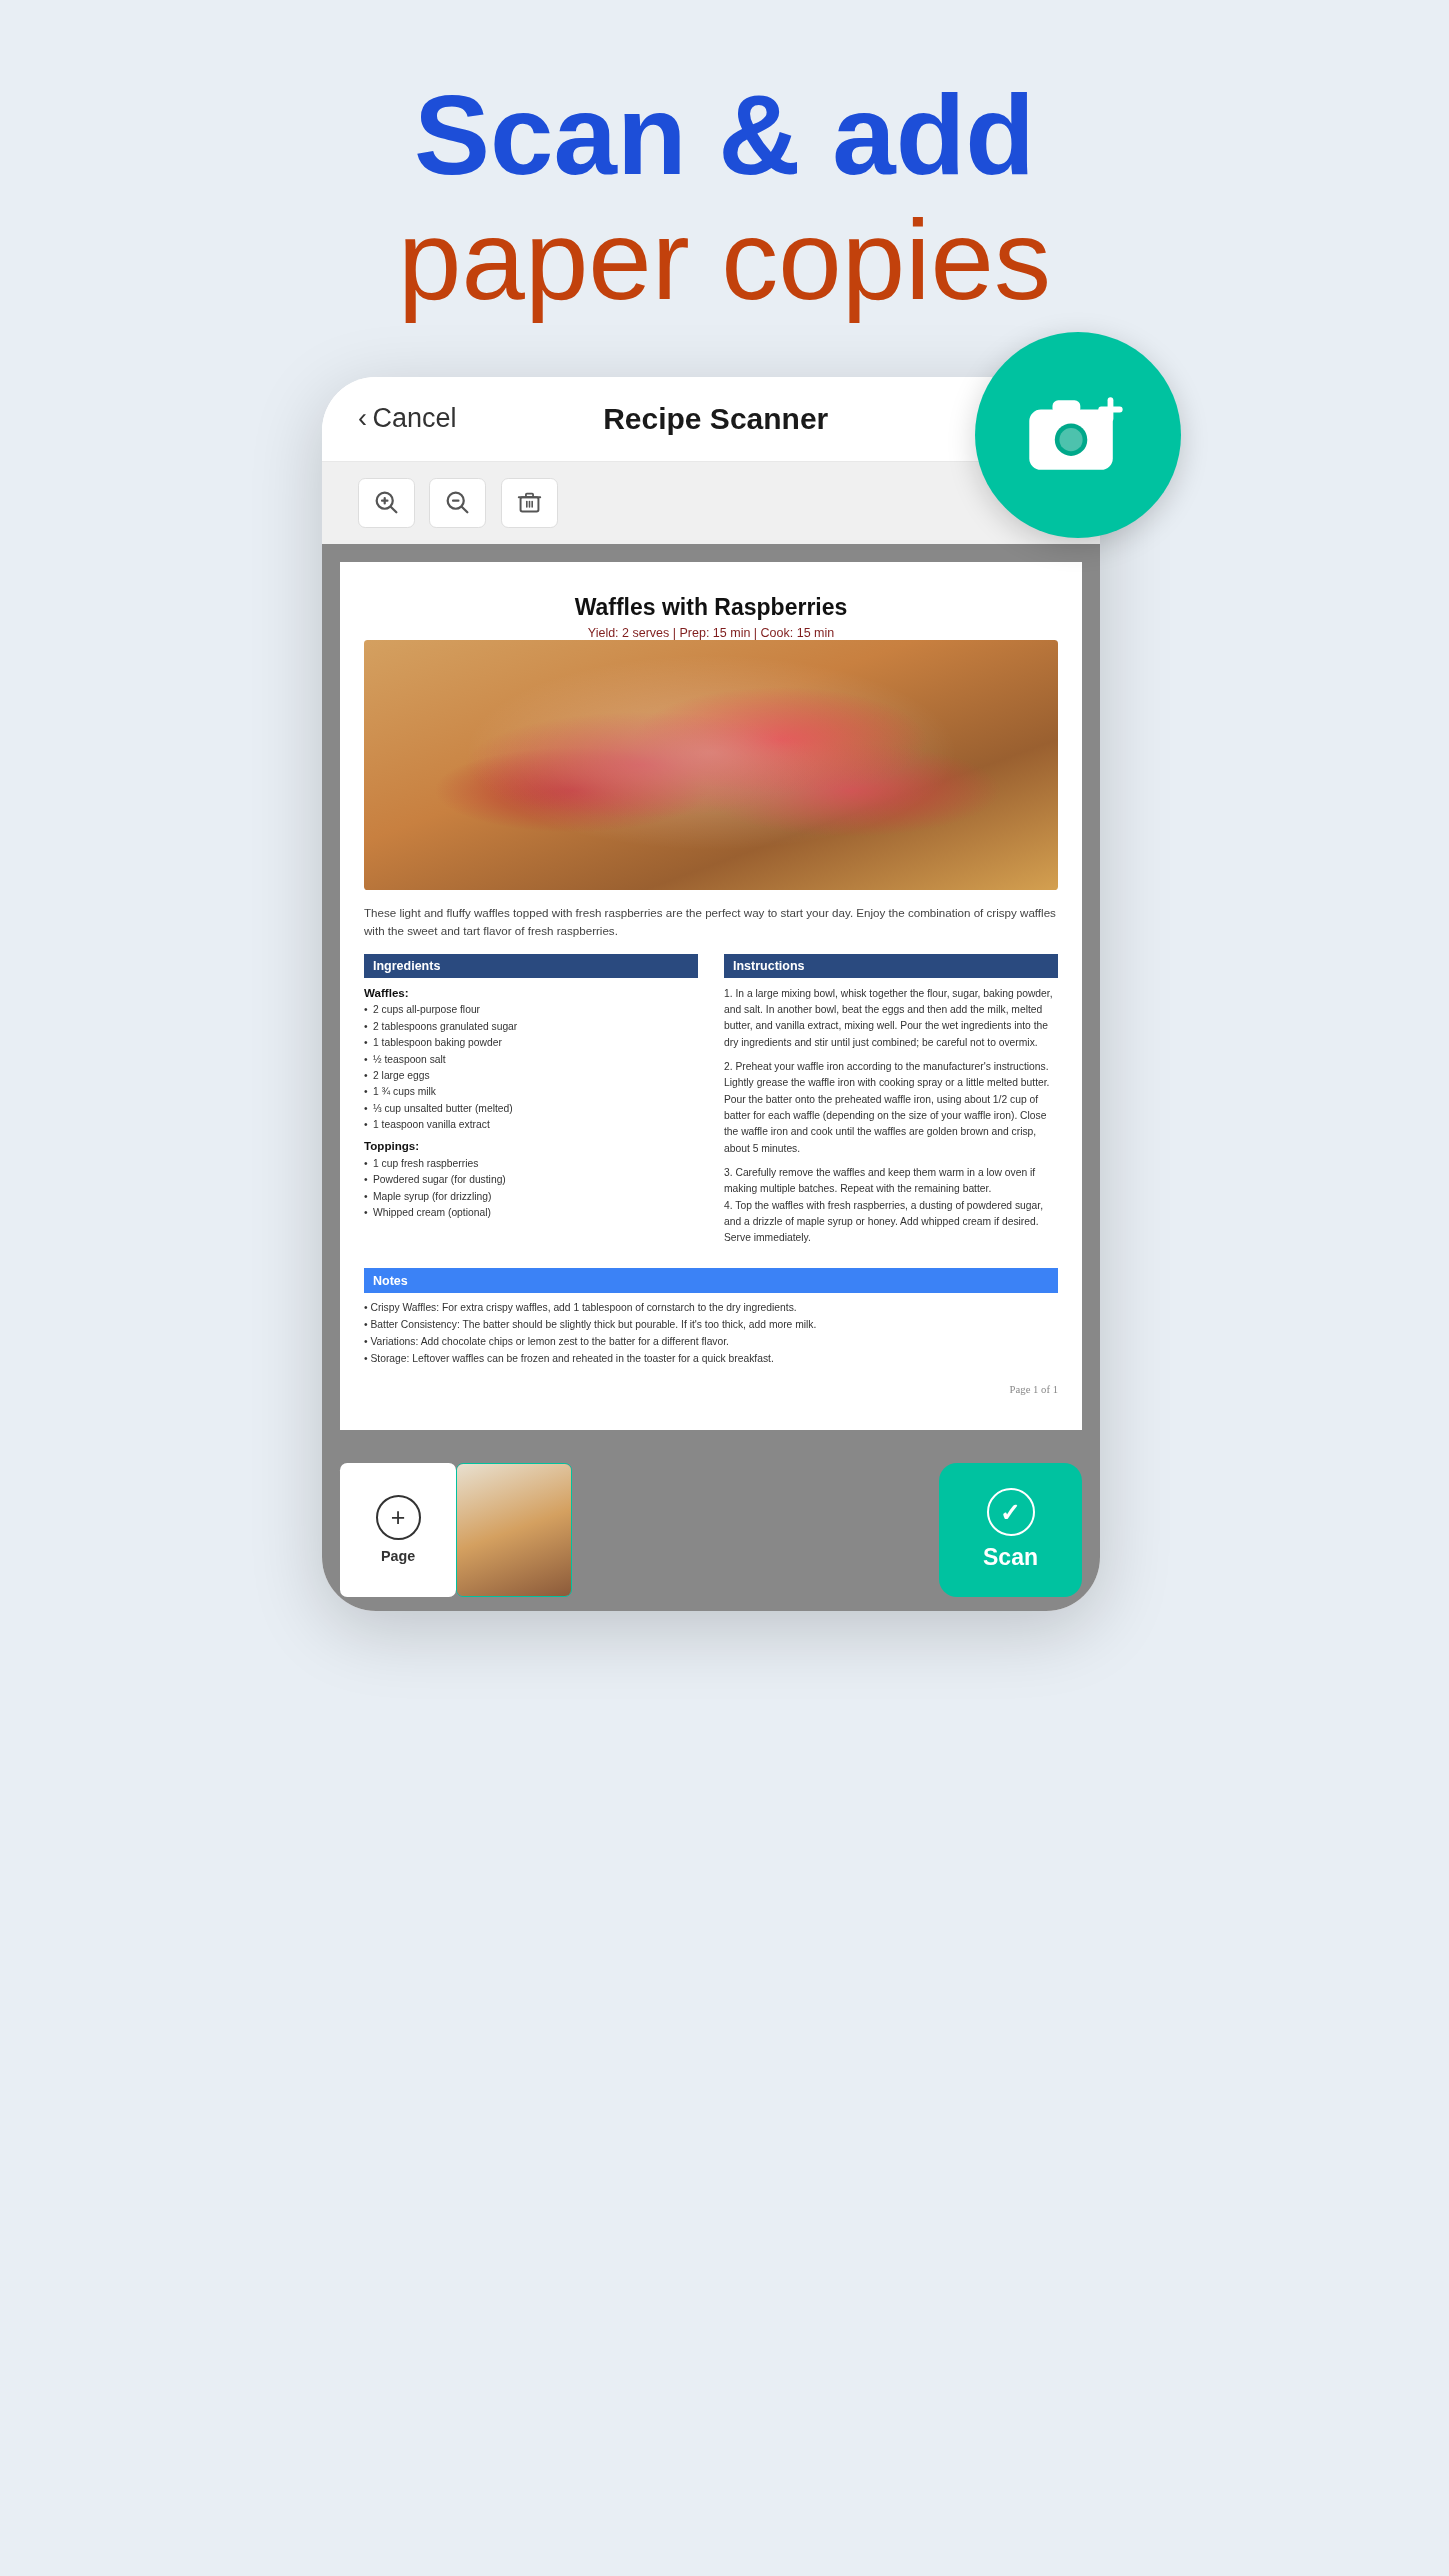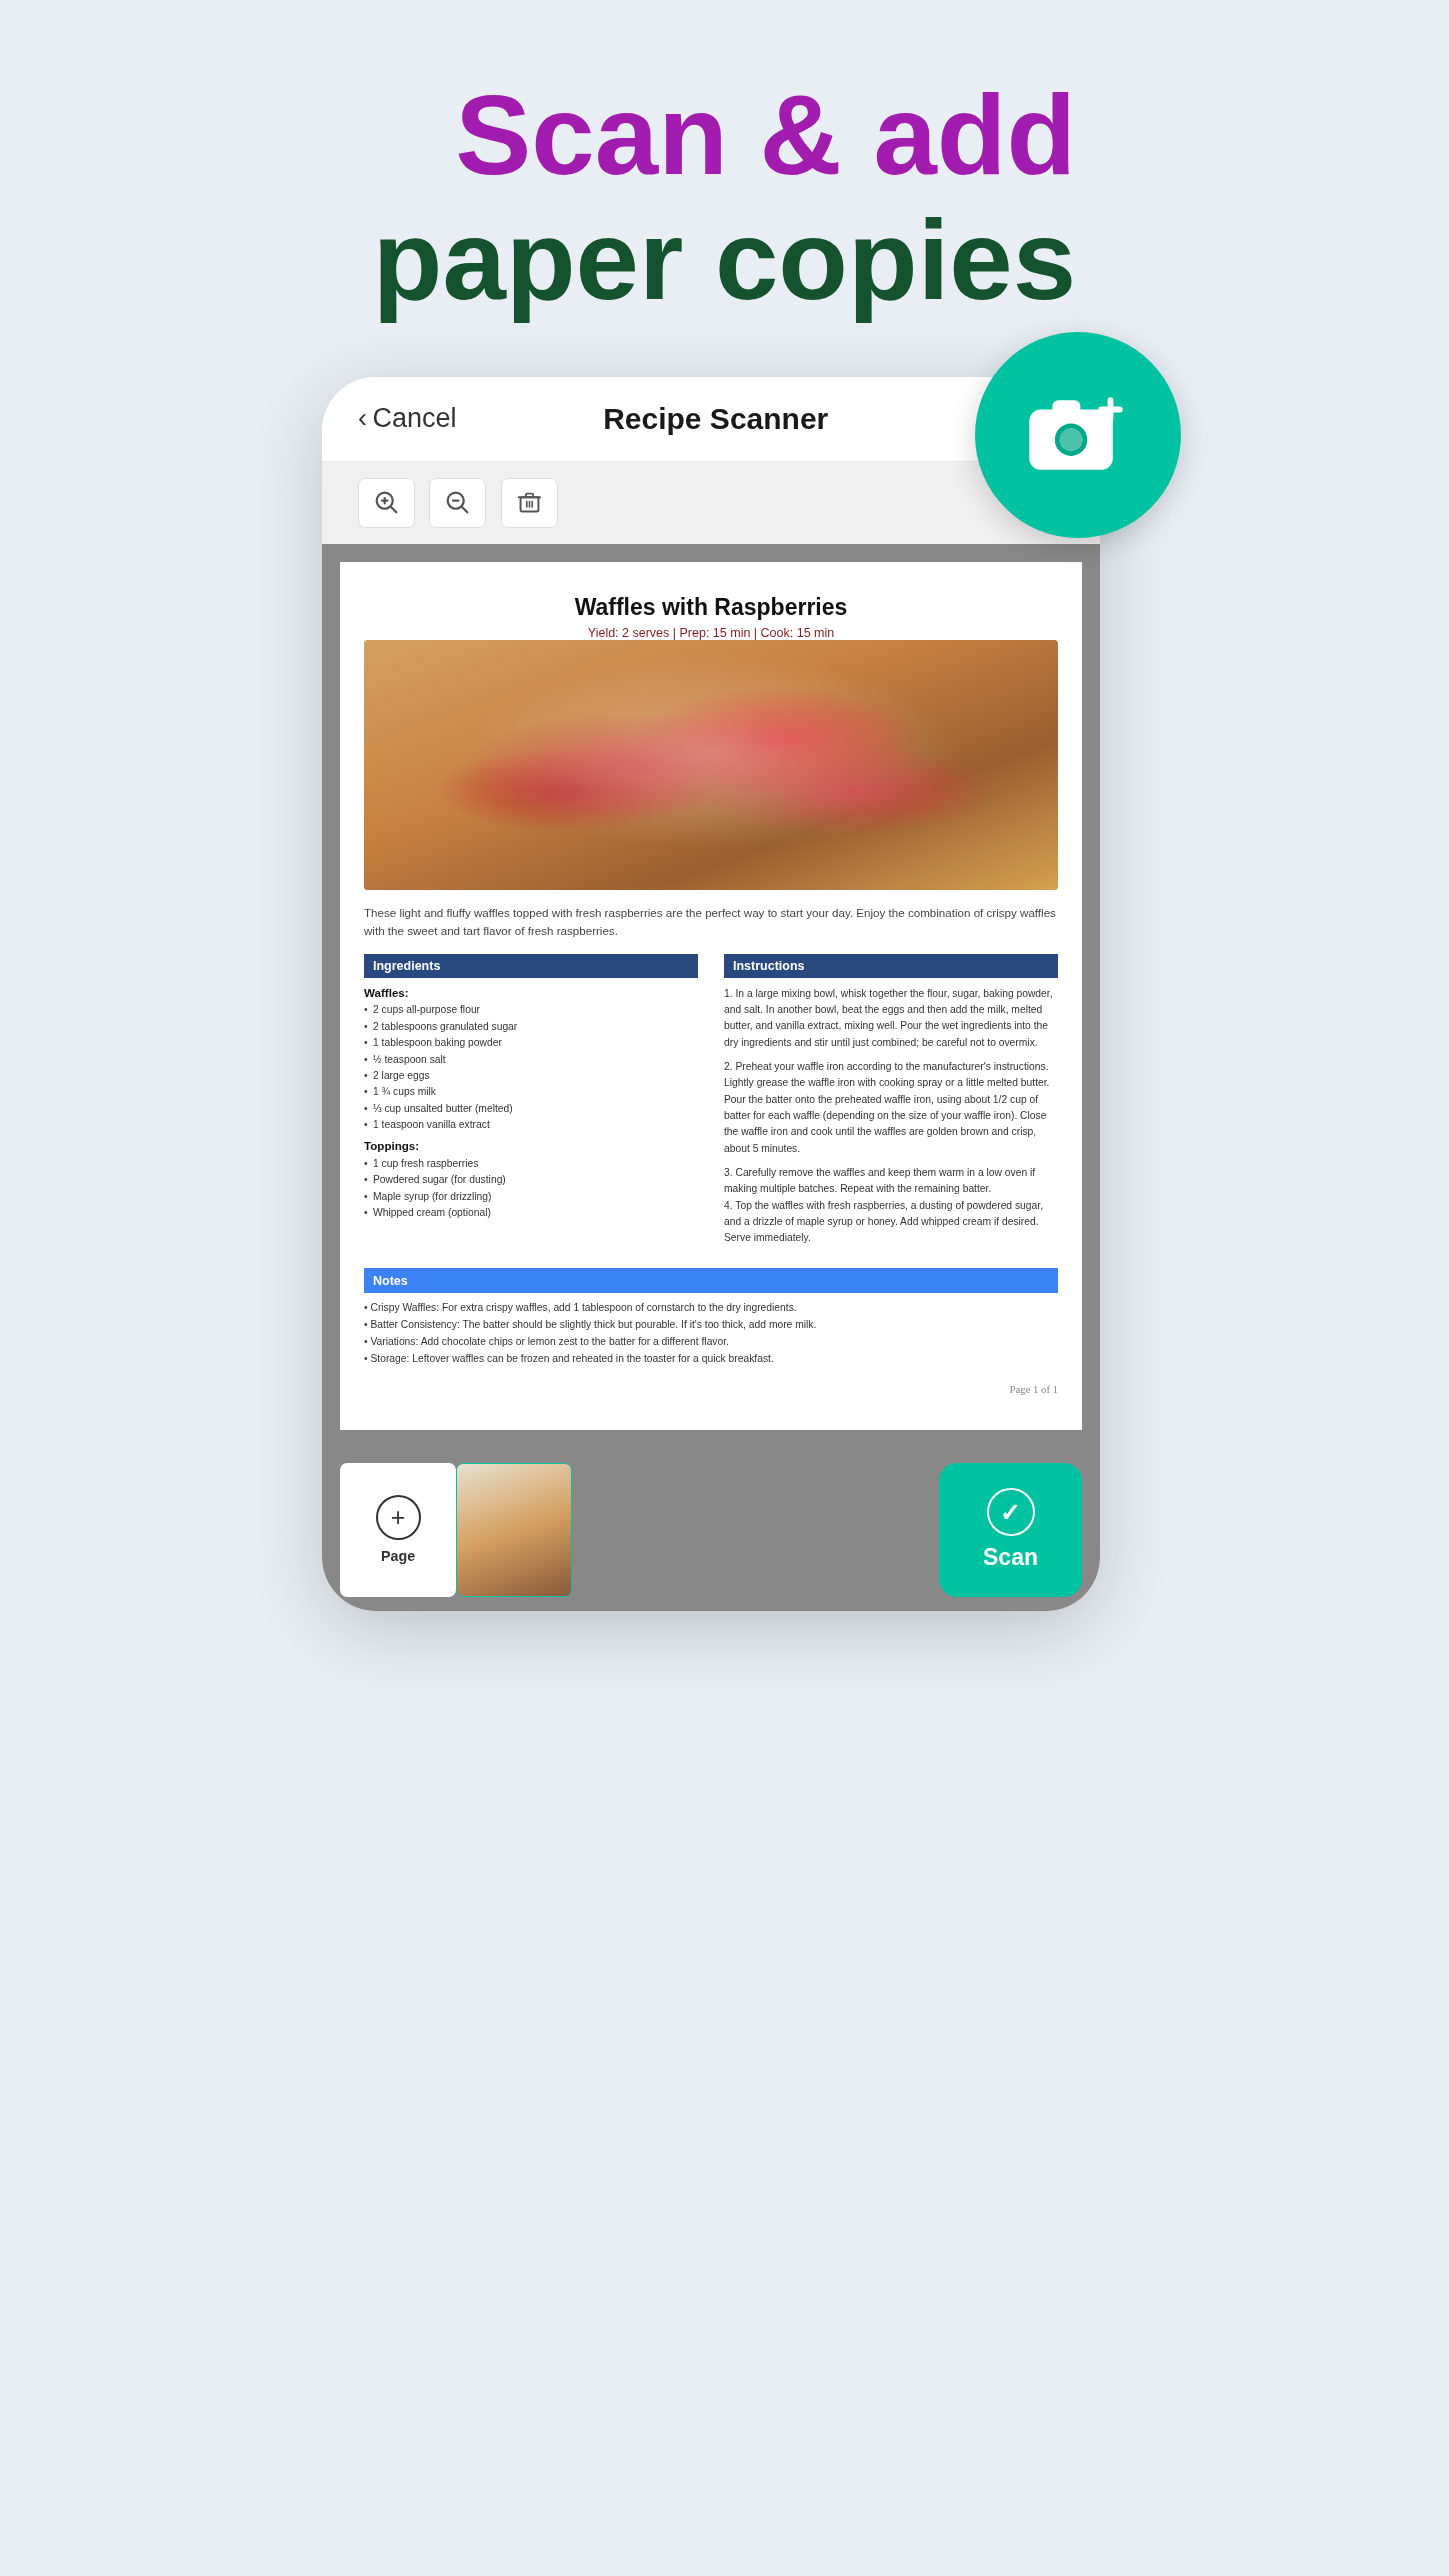--- a/index.html
+++ b/index.html
@@ -17,27 +17,26 @@
 
     
     .hero-title {
       margin-top: 72px;
       text-align: center;
       line-height: 1.1;
     }
     .hero-title .line1 {
       font-size: 114px;
       font-weight: 800;
-      color: #a21caf;
-      text-align: right;
+      color: #1d4ed8;
     }
     .hero-title .line2 {
       font-size: 114px;
-      font-weight: 700;
-      color: #14532d;
+      font-weight: 400;
+      color: #c2410c;
     }
 
     
     .phone-wrapper {
       position: relative;
       margin-top: 54px;
       width: 805px;
     }
 
     

